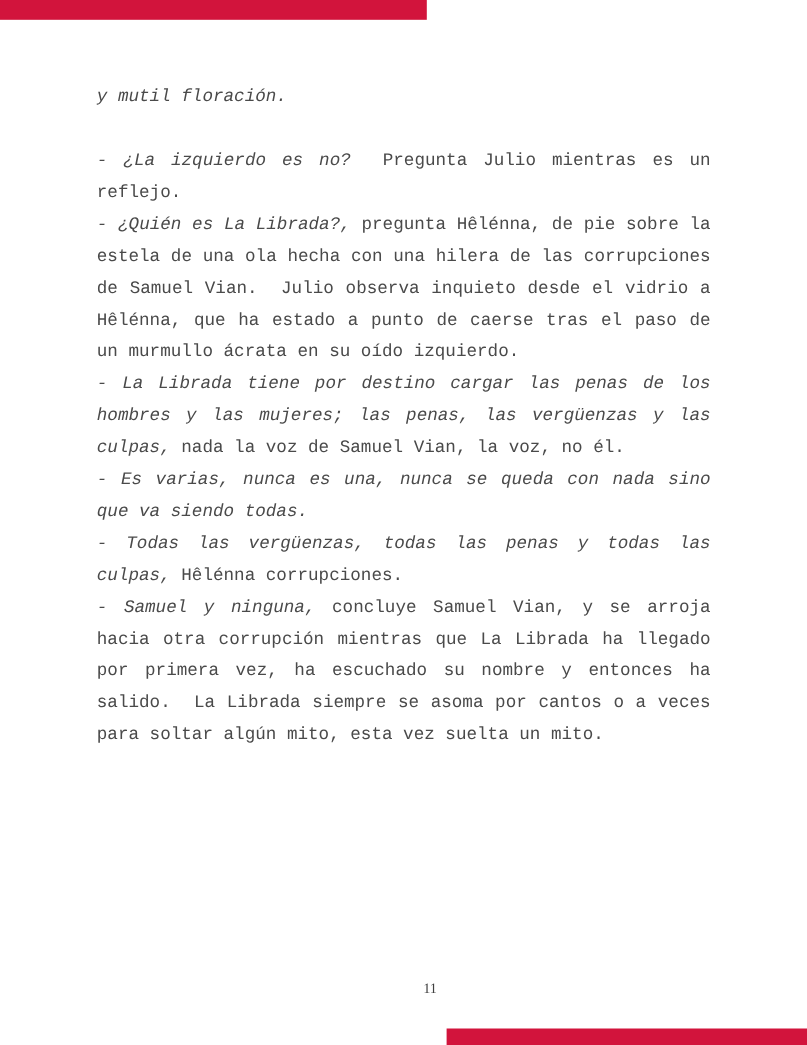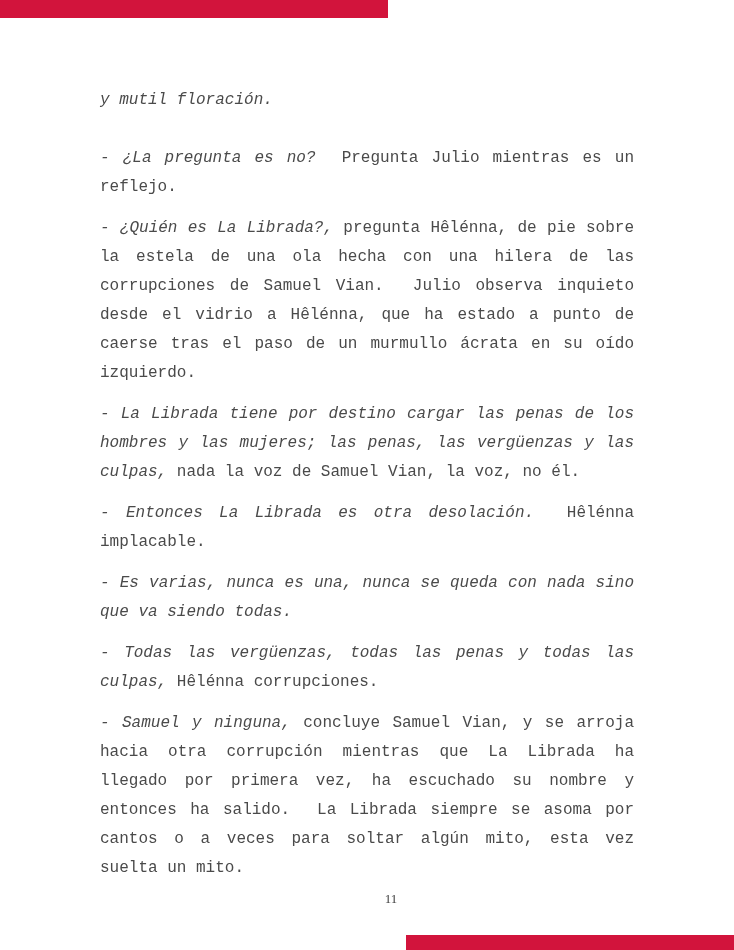--- a/index.html
+++ b/index.html
@@ -34,21 +34,21 @@
     position: absolute;
     left: 88px;
     top: 74px;
     width: 558px;
     font-size: 16px;
     line-height: 29px;
     color: #4a4a4a;
     text-align: justify;
   }
   .text-block p {
-    margin: 12px;
+    margin: 0;
     padding: 0;
   }
   .text-block p.gap-after {
     margin-bottom: 29px;
   }
   .seg-italic {
     font-style: italic;
   }
   .seg-roman {
     font-style: normal;
@@ -67,24 +67,23 @@
 </style>
 </head>
 <body>
 
 <div class="page">
 
   <div class="bar bar-top" style="background-color: rgb(210, 20, 60);"></div>
 
   <div class="text-block" id="text-block" style="color: rgb(74, 74, 74);">
       <p class="gap-after"><span class="seg-italic">y mutil floración.</span></p>
-      <p><span class="seg-italic">- ¿La pregunta es no?</span><span class="seg-roman">&nbsp; Pregunta Julio mientras es un reflejo.</span></p>
+      <p><span class="seg-italic">- ¿La izquierdo es no?</span><span class="seg-roman">&nbsp; Pregunta Julio mientras es un reflejo.</span></p>
       <p><span class="seg-italic">- ¿Quién es La Librada?,</span><span class="seg-roman"> pregunta Hêlénna, de pie sobre la estela de una ola hecha con una hilera de las corrupciones de Samuel Vian.&nbsp; Julio observa inquieto desde el vidrio a Hêlénna, que ha estado a punto de caerse tras el paso de un murmullo ácrata en su oído izquierdo.</span></p>
       <p><span class="seg-italic">- La Librada tiene por destino cargar las penas de los hombres y las mujeres; las penas, las vergüenzas y las culpas,</span><span class="seg-roman"> nada la voz de Samuel Vian, la voz, no él.</span></p>
-      <p><span class="seg-italic">- Entonces La Librada es otra desolación.</span><span class="seg-roman">&nbsp; Hêlénna implacable.</span></p>
       <p><span class="seg-italic">- Es varias, nunca es una, nunca se queda con nada sino que va siendo todas.</span></p>
       <p><span class="seg-italic">- Todas las vergüenzas, todas las penas y todas las culpas,</span><span class="seg-roman"> Hêlénna corrupciones.</span></p>
       <p><span class="seg-italic">- Samuel y ninguna,</span><span class="seg-roman"> concluye Samuel Vian, y se arroja hacia otra corrupción mientras que La Librada ha llegado por primera vez, ha escuchado su nombre y entonces ha salido.&nbsp; La Librada siempre se asoma por cantos o a veces para soltar algún mito, esta vez suelta un mito.</span></p>
     </div>
 
   <div class="page-number">11</div>
 
   <div class="bar bar-bottom" style="background-color: rgb(210, 20, 60);"></div>
 
 </div>

